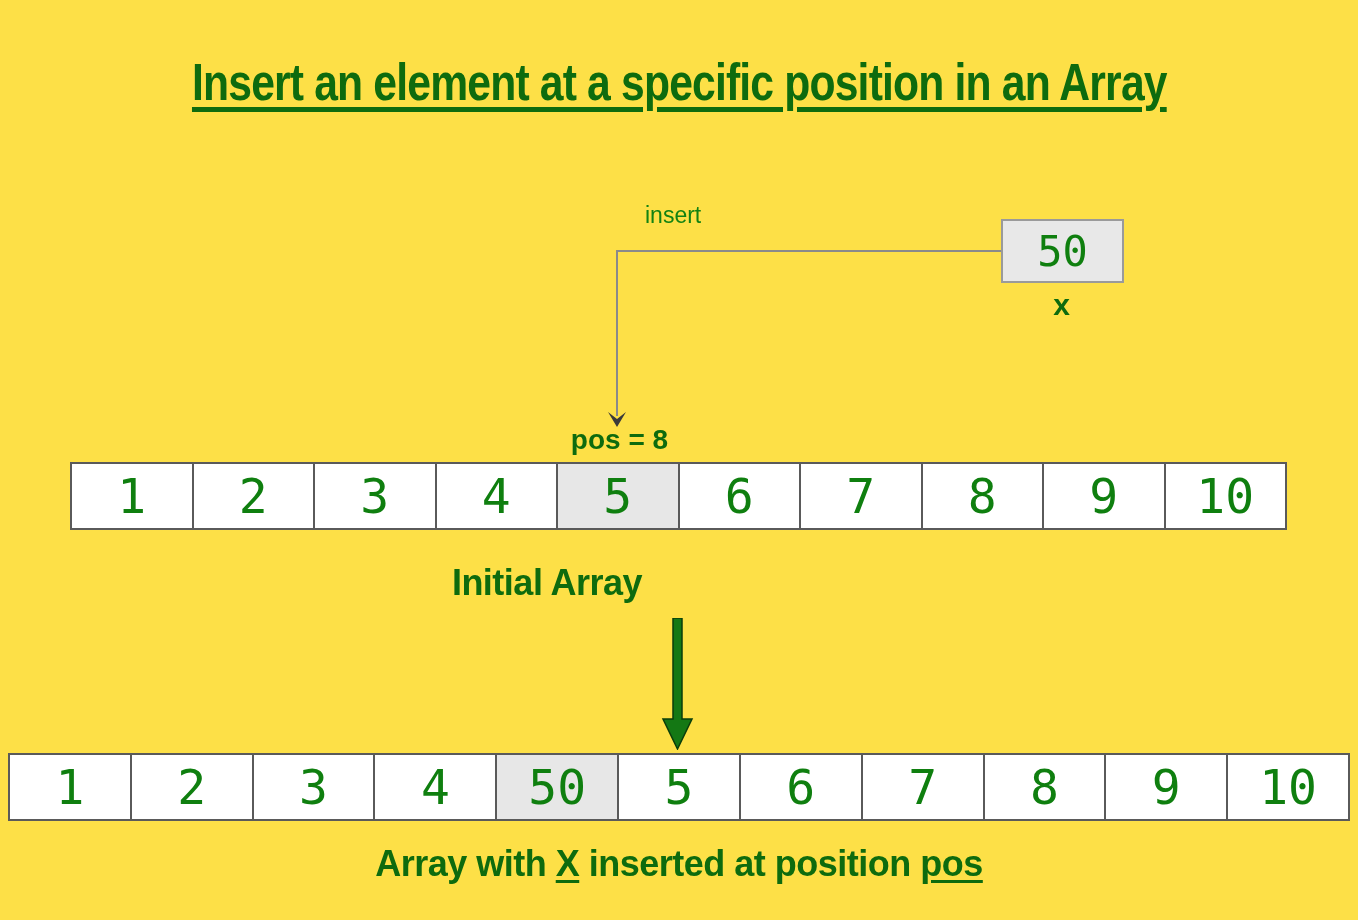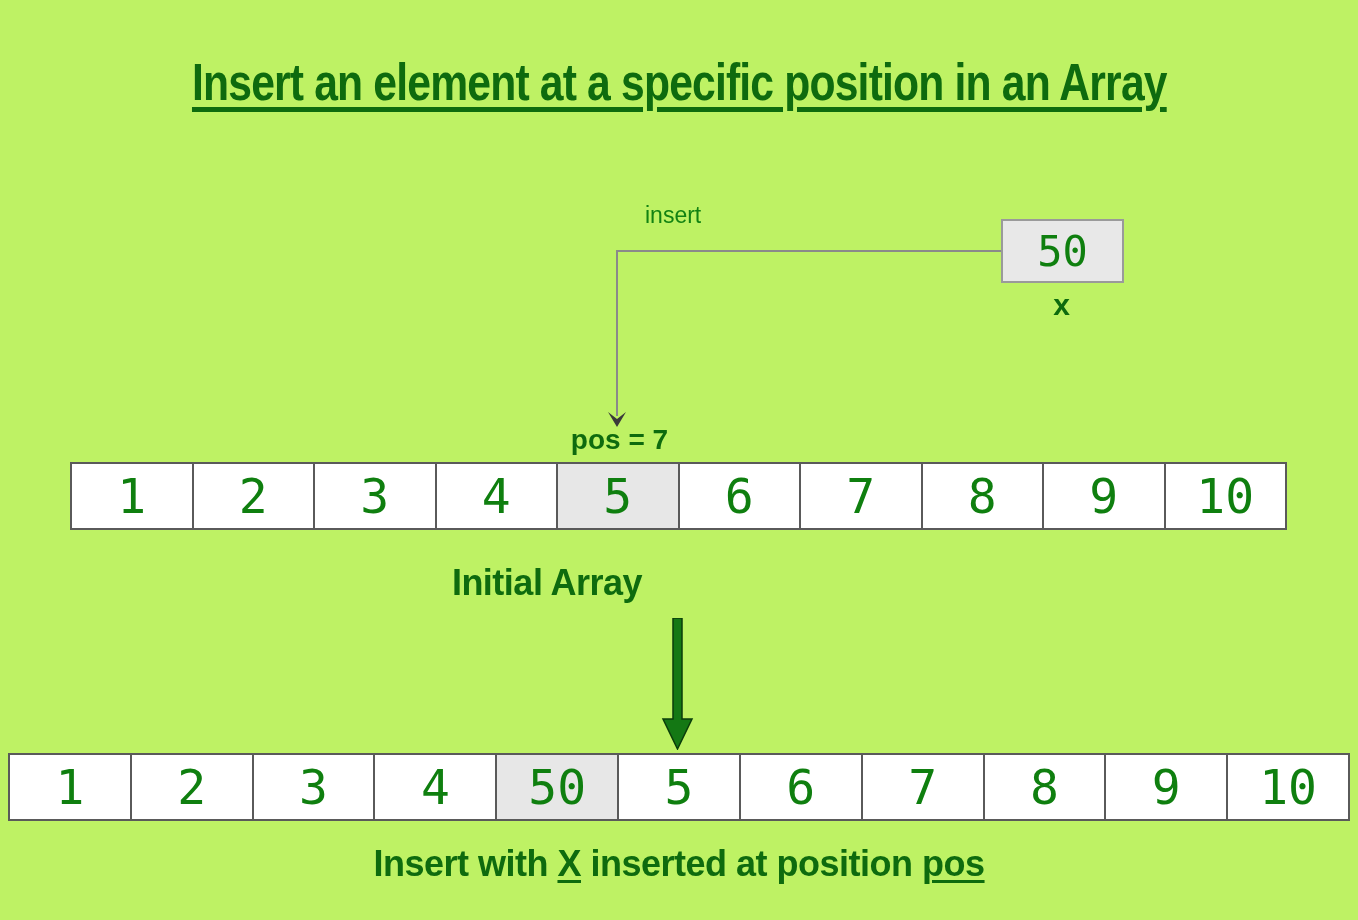--- a/index.html
+++ b/index.html
@@ -5,21 +5,21 @@
   html, body {
     margin: 0;
     padding: 0;
     background: #ffffff;
     font-family: "Liberation Sans", sans-serif;
   }
   .stage {
     position: relative;
     width: 1358px;
     height: 920px;
-    background: #bef264;
+    background: #fde047;
     overflow: hidden;
   }
 
   
   .title-wrap {
     position: absolute;
     top: 52px;
     left: 0;
     width: 100%;
     text-align: center;
@@ -188,21 +188,21 @@
   <div class="connector-v"></div>
   <svg class="arrowhead-small" viewBox="0 0 18 15">
     <polygon points="0,0 9,15 18,0 9,7" fill="#3a3a3a"></polygon>
   </svg>
 
   <div class="x-box">
     <span class="x-box-value">50</span>
   </div>
   <div class="x-label">x</div>
 
-  <div class="pos-label">pos = 7</div>
+  <div class="pos-label">pos = 8</div>
 
   <div class="array array-1">
       <div class="cell">1</div>
       <div class="cell">2</div>
       <div class="cell">3</div>
       <div class="cell">4</div>
       <div class="cell hl">5</div>
       <div class="cell">6</div>
       <div class="cell">7</div>
       <div class="cell">8</div>
@@ -222,15 +222,15 @@
       <div class="cell">4</div>
       <div class="cell hl">50</div>
       <div class="cell">5</div>
       <div class="cell">6</div>
       <div class="cell">7</div>
       <div class="cell">8</div>
       <div class="cell">9</div>
       <div class="cell">10</div>
     </div>
 
-  <div class="caption-result"><span>Insert with </span><span class="uline">X</span><span> inserted at position </span><span class="uline">pos</span></div>
+  <div class="caption-result"><span>Array with </span><span class="uline">X</span><span> inserted at position </span><span class="uline">pos</span></div>
 
 </div>
 
 </body></html>

